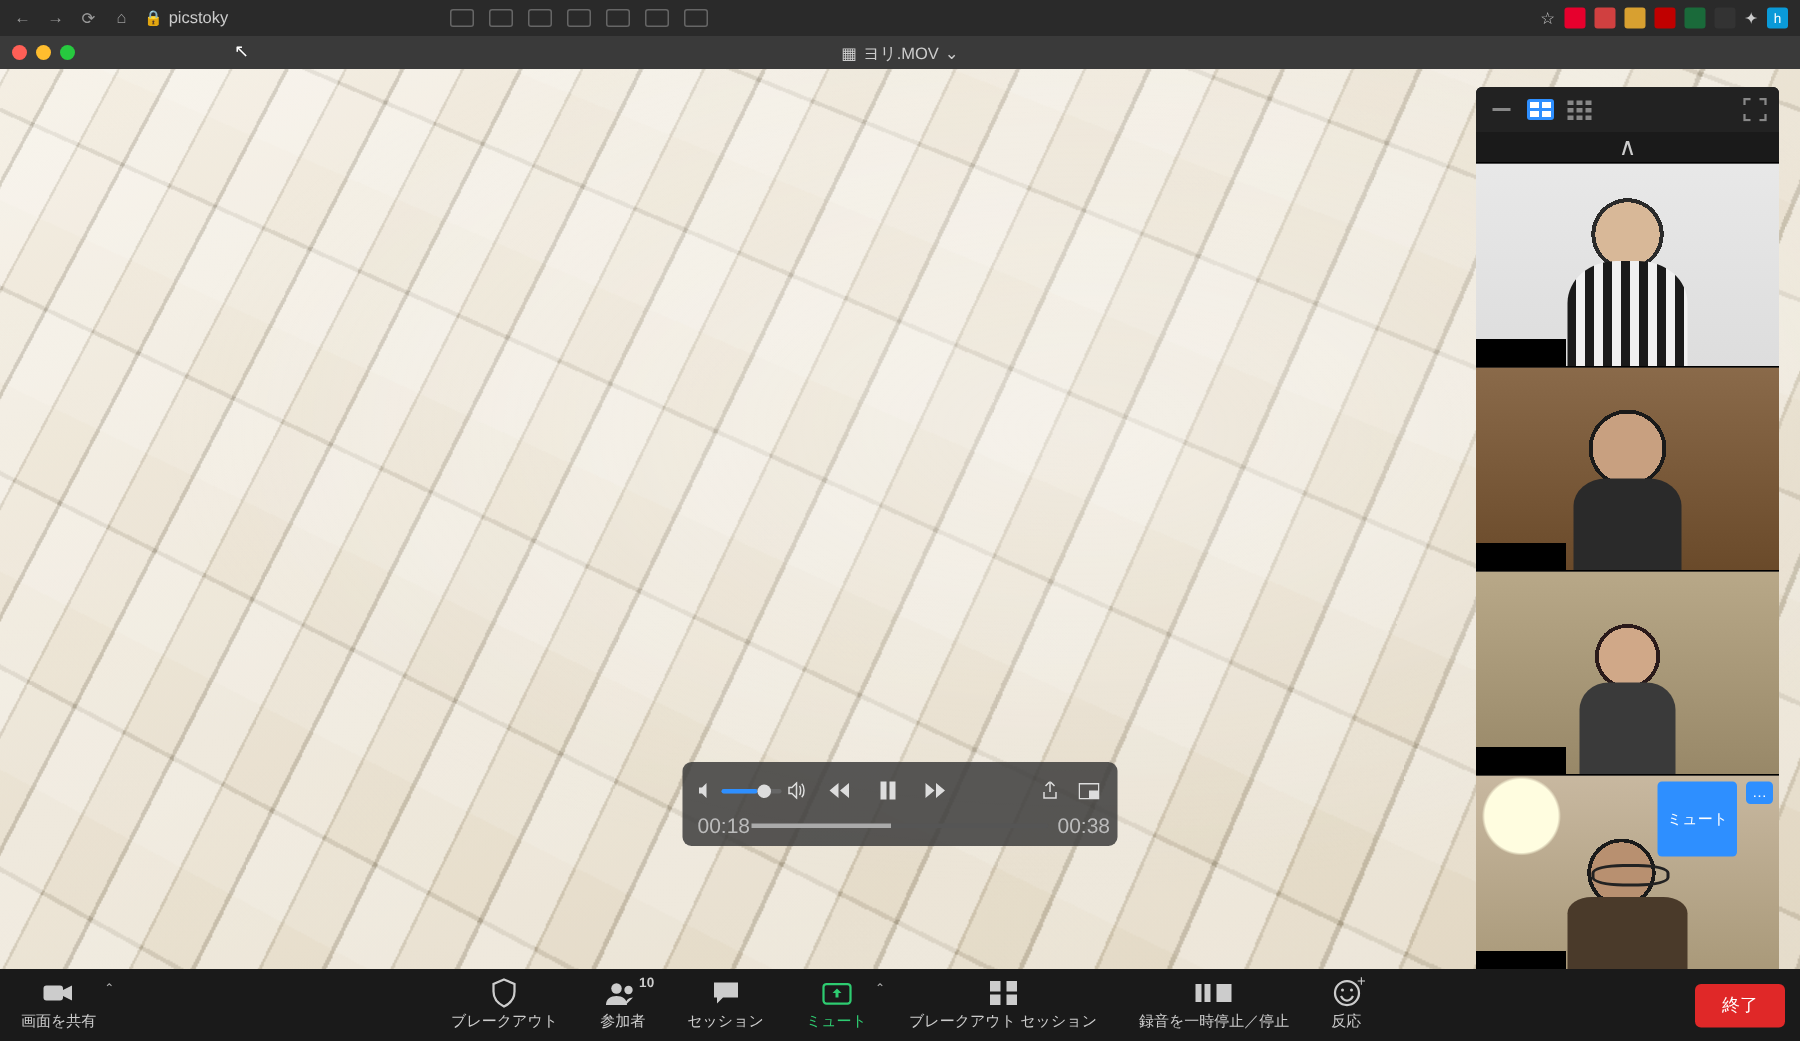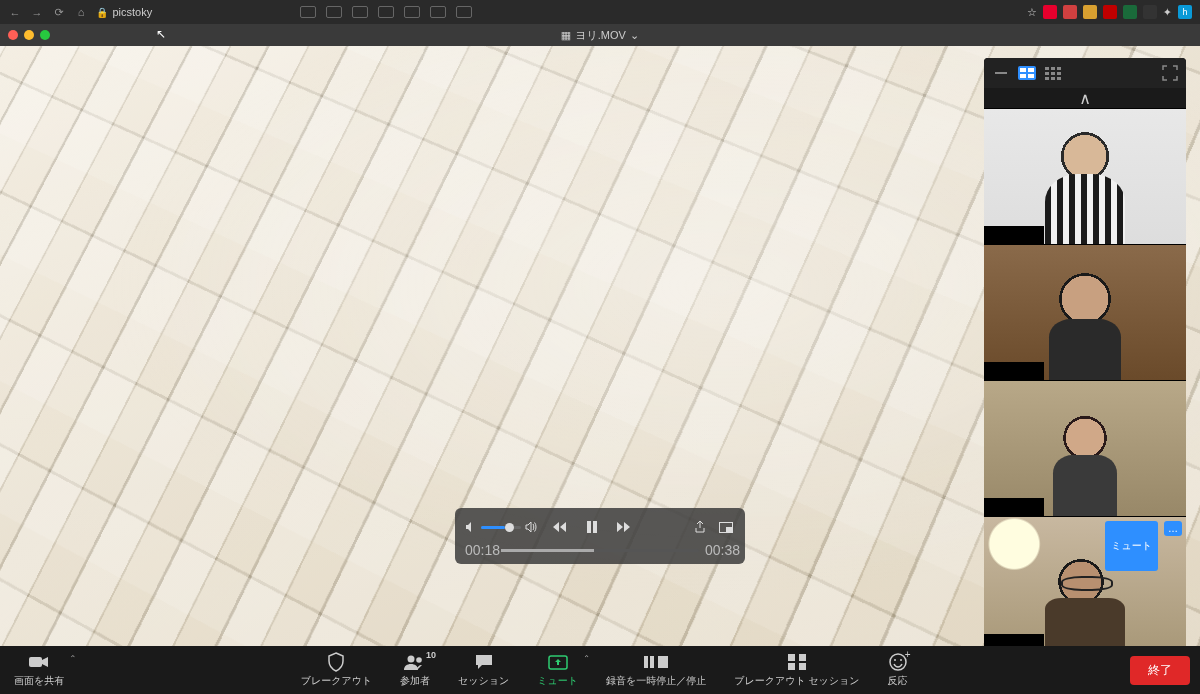--- a/index.html
+++ b/index.html
@@ -313,43 +313,43 @@
           <rect x="1" y="3" width="18" height="13" rx="2" fill="none" stroke="#2ecc71" stroke-width="1.5"></rect>
           <path d="M10 6l-3 3h2v3h2v-3h2l-3-3z" fill="#2ecc71"></path>
         </svg>
     </div>
     <span>ミュート</span>
     <span class="zb-caret">⌃</span>
   </div>
 
   <div class="zb-item">
     <div class="zb-ic">
-      <svg width="26" height="16" viewBox="0 0 26 16">
-          <rect x="1" y="2" width="4" height="12" fill="#ccc"></rect>
-          <rect x="7" y="2" width="4" height="12" fill="#ccc"></rect>
-          <rect x="15" y="2" width="10" height="12" fill="#ccc"></rect>
-        </svg>
-    </div>
-    <span>録音を一時停止／停止</span>
-  </div>
-
-  <div class="zb-item">
-    <div class="zb-ic">
       <svg width="20" height="18" viewBox="0 0 20 18">
           <rect x="1" y="1" width="7" height="7" fill="#ccc"></rect>
           <rect x="12" y="1" width="7" height="7" fill="#ccc"></rect>
           <rect x="1" y="10" width="7" height="7" fill="#ccc"></rect>
           <rect x="12" y="10" width="7" height="7" fill="#ccc"></rect>
         </svg>
     </div>
     <span>ブレークアウト セッション</span>
   </div>
 
   <div class="zb-item">
     <div class="zb-ic">
+      <svg width="26" height="16" viewBox="0 0 26 16">
+          <rect x="1" y="2" width="4" height="12" fill="#ccc"></rect>
+          <rect x="7" y="2" width="4" height="12" fill="#ccc"></rect>
+          <rect x="15" y="2" width="10" height="12" fill="#ccc"></rect>
+        </svg>
+    </div>
+    <span>録音を一時停止／停止</span>
+  </div>
+
+  <div class="zb-item">
+    <div class="zb-ic">
       <svg width="20" height="20" viewBox="0 0 20 20">
           <circle cx="10" cy="10" r="8" fill="none" stroke="#ccc" stroke-width="1.5"></circle>
           <circle cx="7" cy="8" r="1" fill="#ccc"></circle>
           <circle cx="13" cy="8" r="1" fill="#ccc"></circle>
           <path d="M6 12c1 2 3 3 4 3s3-1 4-3" fill="none" stroke="#ccc" stroke-width="1.5"></path>
         </svg>
     </div>
     <span>反応</span>
     <span class="zb-plus">+</span>
   </div>

